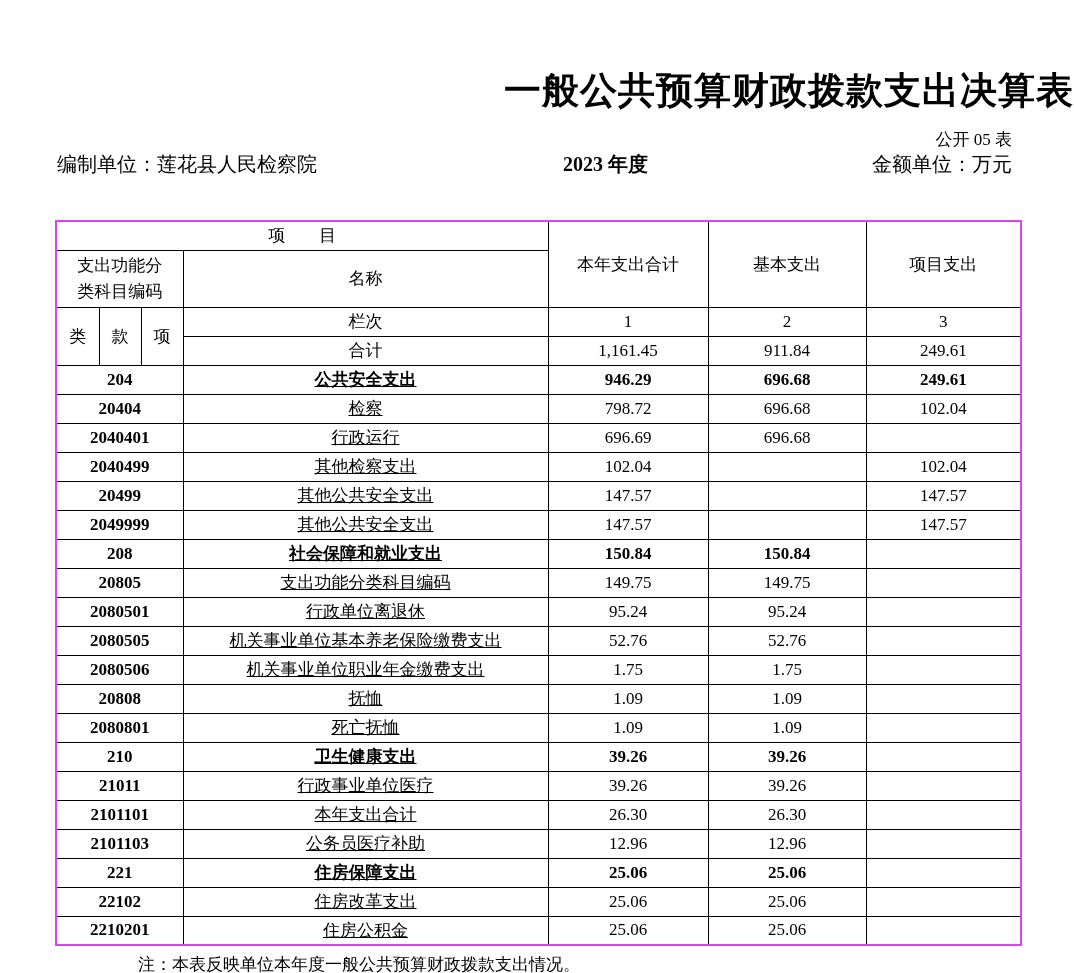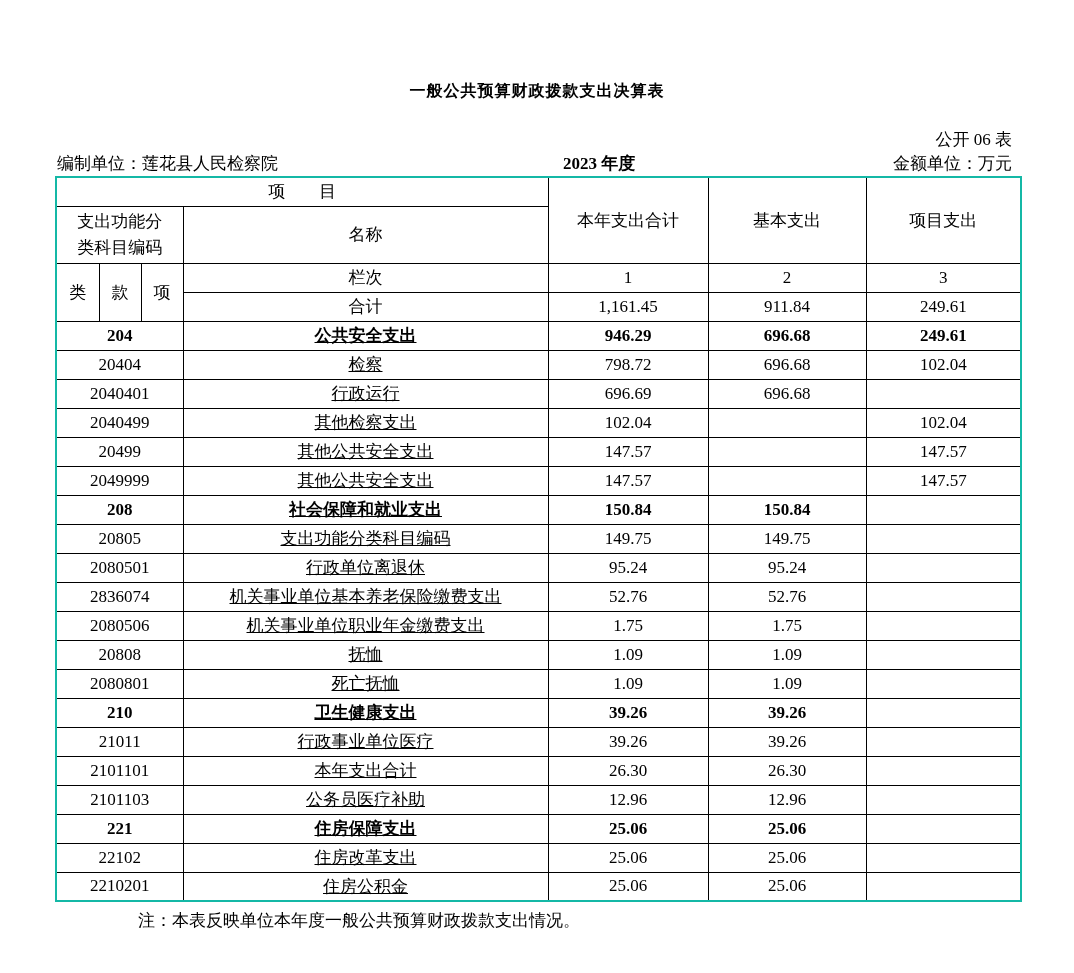--- a/index.html
+++ b/index.html
@@ -12,53 +12,54 @@
     font-family: "Liberation Serif", "DejaVu Serif", serif;
     color: #000000;
   }
   .page {
     position: relative;
     width: 1074px;
     height: 973px;
   }
   .doc-title {
     margin: 74px 0 0 0;
-    text-align: center;
-    font-size: 16px;
+    text-align: right;
+    font-size: 37px;
     font-weight: bold;
     line-height: 34px;
     letter-spacing: 1px;
   }
   .sheet-area {
     width: 965px;
     margin-left: 55px;
   }
   .meta-line1 {
     margin-top: 20px;
     height: 24px;
     line-height: 24px;
     text-align: right;
     padding-right: 8px;
     font-size: 17px;
   }
   .meta-line2 {
     position: relative;
     height: 24px;
     line-height: 24px;
-    font-size: 17px;
+    font-size: 20px;
   }
   .meta-unit { position: absolute; left: 2px; top: 0; }
   .meta-year { position: absolute; left: 508px; top: 0; font-weight: bold; }
   .meta-amount { position: absolute; right: 8px; top: 0; }
 
   table.budget {
     border-collapse: collapse;
     table-layout: fixed;
     width: 965px;
-    border: 2px solid #14b8a6;
+    border: 2px solid #d946ef;
+    margin-top: 44px;
   }
   table.budget td {
     border: 1px solid #000;
     font-size: 17px;
     vertical-align: middle;
     text-align: center;
     padding: 0;
     overflow: hidden;
     white-space: nowrap;
   }
@@ -68,41 +69,41 @@
   tr.r-total { height: 29px; }
   tbody.data tr { height: 29px; padding-left: 32px; }
 
   .code-wrap {
     display: inline-block;
     width: 88px;
     line-height: 26px;
     white-space: normal;
     text-align: center;
   }
-  td.code { text-align: left; padding-left: 3px; }
+  td.code { text-align: left; padding-left: 3px; font-weight: bold; }
   td.name { text-align: left; padding-left: 5px; text-decoration: underline; }
   td.num  { text-align: right; padding-right: 4px; }
   tr.section-row td { font-weight: bold; }
 
   .note {
     margin: 7px 0 0 83px;
     font-size: 17px;
     line-height: 24px;
   }
 </style>
 </head>
 <body>
 
 <div class="page">
 
   <h1 class="doc-title">一般公共预算财政拨款支出决算表</h1>
 
   <div class="sheet-area">
 
-    <div class="meta-line1">公开 06 表</div>
+    <div class="meta-line1">公开 05 表</div>
 
     <div class="meta-line2">
       <span class="meta-unit">编制单位：莲花县人民检察院</span>
       <span class="meta-year">2023 年度</span>
       <span class="meta-amount">金额单位：万元</span>
     </div>
 
     <table class="budget">
       <colgroup>
         <col style="width:43px">
@@ -198,21 +199,21 @@
             <td class="num"></td>
           </tr>
           <tr>
             <td colspan="3" class="code">2080501</td>
             <td class="name">行政单位离退休</td>
             <td class="num">95.24</td>
             <td class="num">95.24</td>
             <td class="num"></td>
           </tr>
           <tr>
-            <td colspan="3" class="code">2836074</td>
+            <td colspan="3" class="code">2080505</td>
             <td class="name">机关事业单位基本养老保险缴费支出</td>
             <td class="num">52.76</td>
             <td class="num">52.76</td>
             <td class="num"></td>
           </tr>
           <tr>
             <td colspan="3" class="code">2080506</td>
             <td class="name">机关事业单位职业年金缴费支出</td>
             <td class="num">1.75</td>
             <td class="num">1.75</td>

